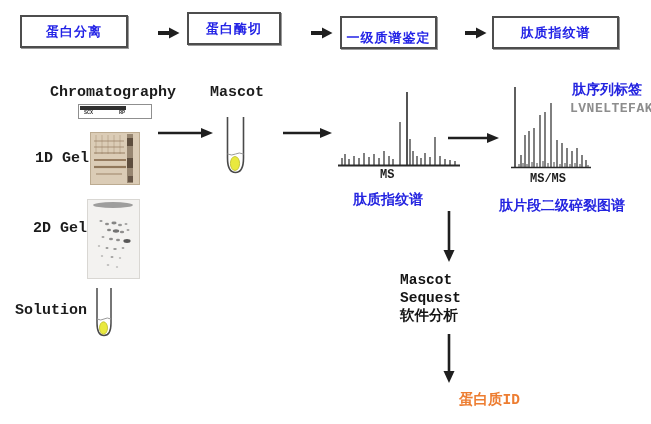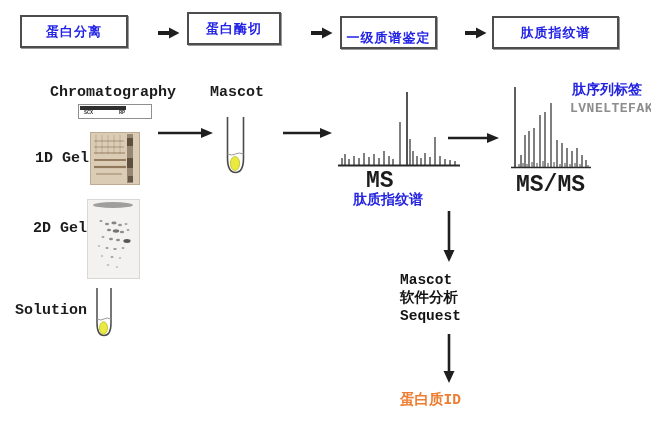--- a/index.html
+++ b/index.html
@@ -10,21 +10,21 @@
   .abs{position:absolute;}
   
   .flow-box{
     position:absolute;height:29px;border:2px solid #4d4d4d;background:#fff;
     display:flex;align-items:center;justify-content:center;
     color:#2323e6;font-weight:bold;font-size:13px;letter-spacing:1px;
     box-shadow:1px 1px 0 #9a9a9a;
   }
   .label{position:absolute;font-weight:700;color:#1c1c1c;white-space:nowrap;}
   .lbl-15{font-size:15px;}
-  .lbl-18{font-size:23px;}
+  .lbl-18{font-size:12px;margin-left:14px;}
   .caption-blue{position:absolute;color:#2424e0;font-weight:bold;font-size:14px;white-space:nowrap;}
   .seq-gray{position:absolute;color:#8d8d8d;font-weight:bold;font-size:13px;letter-spacing:0.5px;white-space:nowrap;}
   .result-orange{position:absolute;color:#ed7d31;font-weight:bold;font-size:14.5px;white-space:nowrap;}
   .analysis-block{
     position:absolute;left:400px;top:271px;width:100px;text-align:left;
     font-size:14.5px;line-height:18px;font-weight:600;color:#141414;
   }
   
   .column-icon{position:absolute;left:78px;top:104px;width:72px;height:13px;border:1px solid #8f8f8f;background:#fff;}
   .column-icon .bar{position:absolute;left:1px;top:1px;width:46px;height:4px;background:#2f2f2f;}
@@ -255,36 +255,37 @@
         <line x1="69" y1="83" x2="69" y2="80"></line>
           <line x1="77" y1="83" x2="77" y2="81"></line>
       </g>
       <line x1="0" y1="83.5" x2="80" y2="83.5" stroke="#2a2a2a" stroke-width="1.5"></line>
     </svg>
   </div>
 
   <div class="caption-blue" style="left:572px;top:81px;">肽序列标签</div>
   <div class="seq-gray" style="left:570px;top:101px;">LVNELTEFAK</div>
   <div class="label lbl-18" style="left:516px;top:172px;">MS/MS</div>
+  <div class="caption-blue" style="left:499px;top:197px;">肽片段二级碎裂图谱</div>
 
   <div class="abs" style="left:442px;top:211px;">
     <svg width="14" height="52" viewBox="0 0 14 52">
       <line x1="7" y1="0" x2="7" y2="40" stroke="#1f1f1f" stroke-width="2.6"></line>
       <polygon points="1.5,39 12.5,39 7,51" fill="#1f1f1f"></polygon>
     </svg>
   </div>
 
   <div class="analysis-block">
     <div>Mascot</div>
+    <div>Sequest</div>
     <div>软件分析</div>
-    <div>Sequest</div>
   </div>
 
   <div class="abs" style="left:442px;top:334px;">
     <svg width="14" height="50" viewBox="0 0 14 50">
       <line x1="7" y1="0" x2="7" y2="38" stroke="#1f1f1f" stroke-width="2.6"></line>
       <polygon points="1.5,37 12.5,37 7,49" fill="#1f1f1f"></polygon>
     </svg>
   </div>
 
-  <div class="result-orange" style="left:400px;top:390px;width:120px;text-align:left;">蛋白质ID</div>
+  <div class="result-orange" style="left:400px;top:390px;width:120px;text-align:right;">蛋白质ID</div>
 
 </div>
 
 </body></html>

